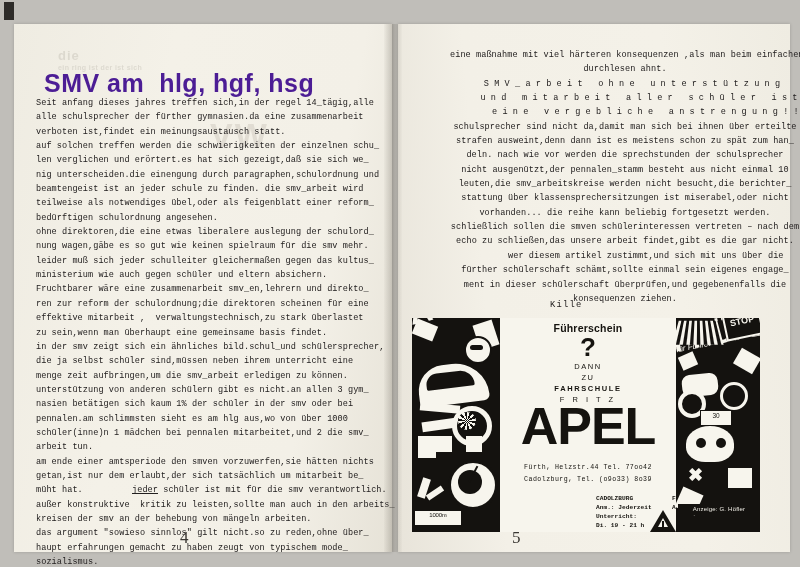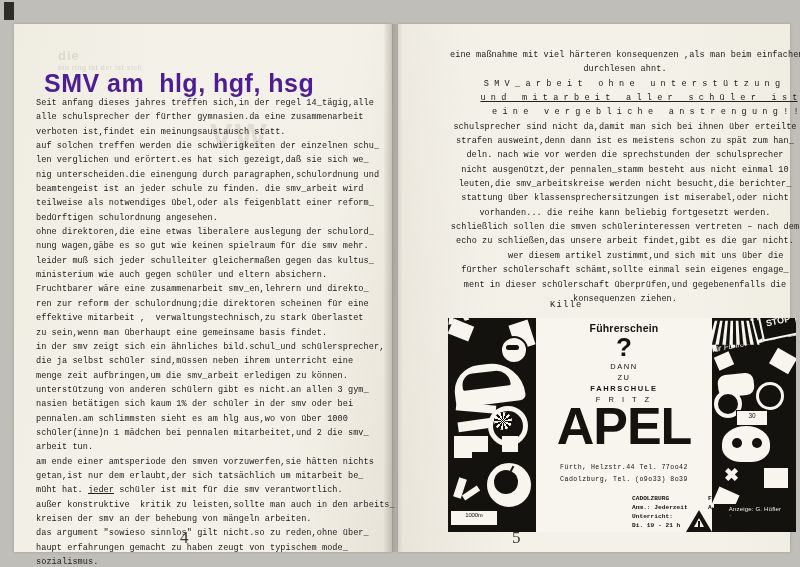--- a/index.html
+++ b/index.html
@@ -37,35 +37,35 @@
     font-family:"Liberation Sans",sans-serif;
     font-weight:700;font-size:25px;letter-spacing:.5px;color:#4c1d95;
     white-space:pre;}
 
   
   .body-col{position:absolute;color:#232020;font-size:8.55px;line-height:14.35px;
     white-space:pre;letter-spacing:.07px;}
   #col-left{left:36px;top:96px;width:352px;}
   #col-right{left:450px;top:48px;width:350px;text-align:center;}
   .ind1{display:block;padding-left:14px;}
-  .ind2{display:block;padding-left:28px;text-decoration:underline;}
+  .ind2{display:block;padding-left:28px;}
   .ind3{display:block;padding-left:42px;}
-  .u{text-decoration:underline;}
+  .u{text-decoration:underline;margin-left:44px;}
 
   #signature{position:absolute;left:550px;top:300px;font-size:8.8px;
     color:#232020;letter-spacing:1.2px;text-align:right;}
 
   
   .folio{position:absolute;font-family:"Liberation Serif",serif;
     font-size:17px;color:#3a3733;}
   #folio-left{left:180px;top:528px;}
   #folio-right{left:512px;top:528px;}
 
   
-  #advert{position:absolute;left:448px;top:318px;width:348px;height:214px;
+  #advert{position:absolute;left:412px;top:318px;width:348px;height:214px;
     background:#f6f4ec;overflow:hidden;}
 
   .panel{position:absolute;overflow:hidden;background:#14120f;}
   #panel-left{left:0;top:0;width:88px;height:214px;}
   #panel-right{left:264px;top:0;width:84px;height:214px;}
   #panel-center{left:88px;top:0;width:176px;height:214px;background:#f7f5ed;}
 
   
   .c-txt{position:absolute;width:176px;text-align:center;
     font-family:"Liberation Sans",sans-serif;color:#15130f;}

